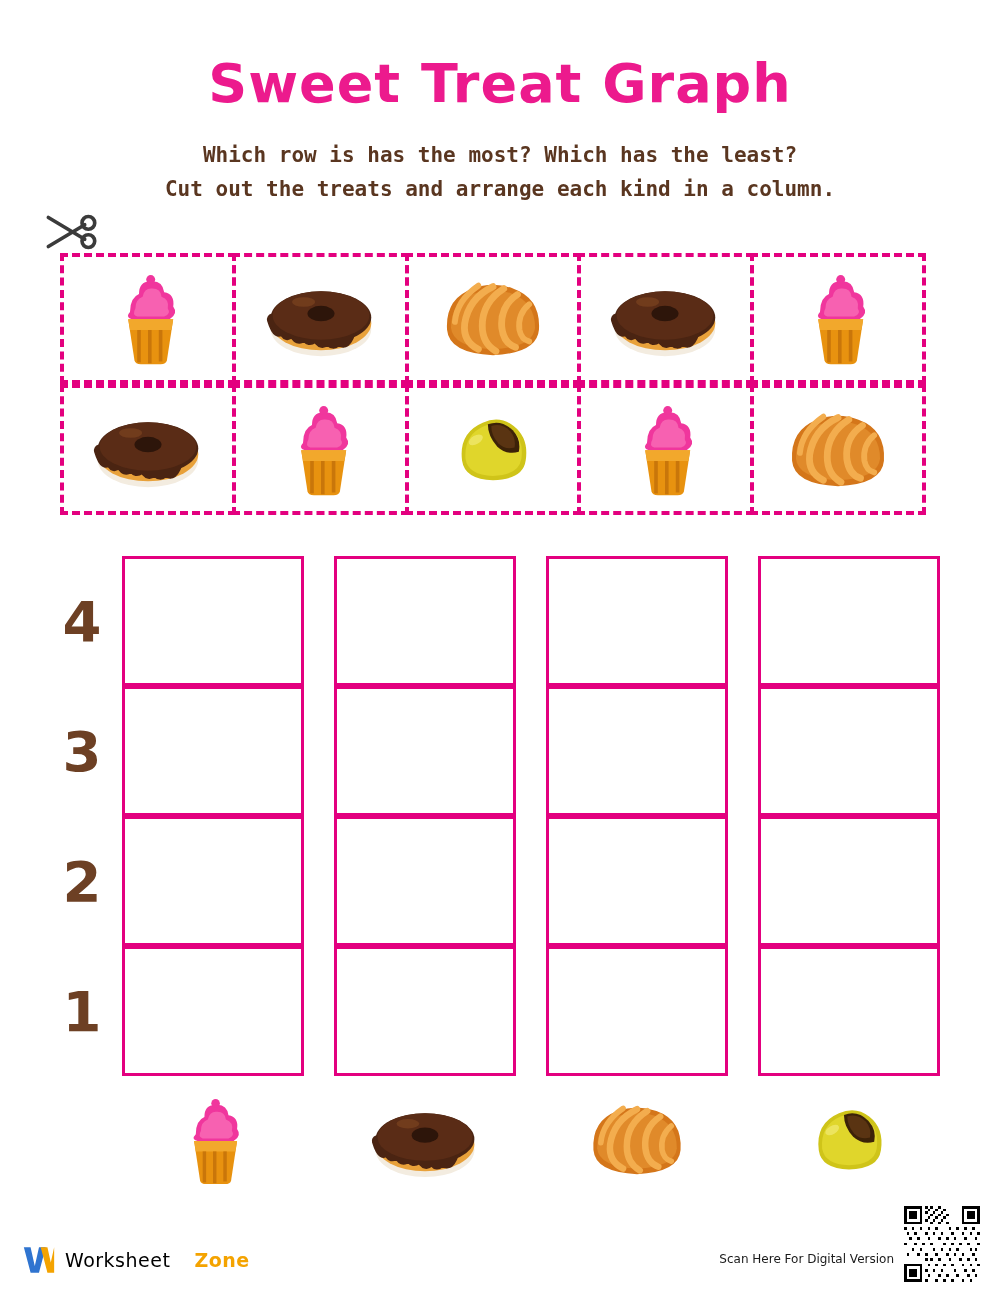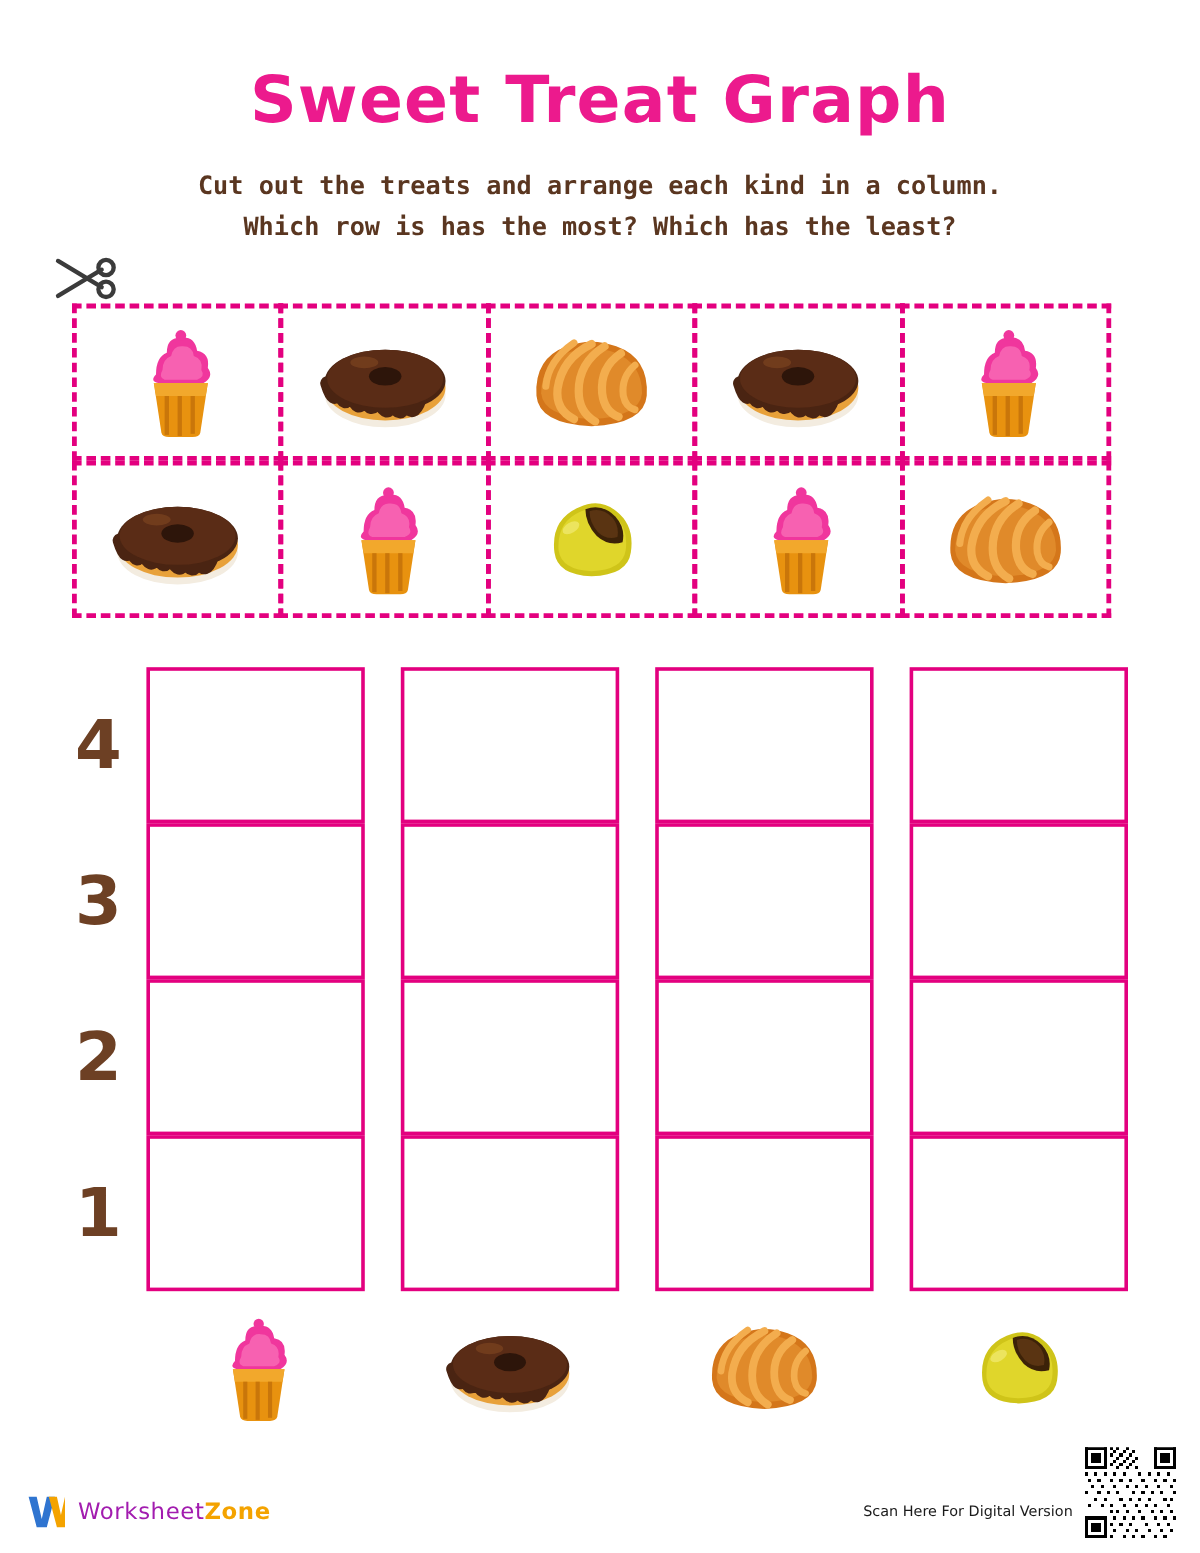--- a/index.html
+++ b/index.html
@@ -156,22 +156,22 @@
     display: flex;
     align-items: center;
     gap: 9px;
   }
   .logo-mark { width: 34px; height: 32px; }
   .logo-text {
     font-family: "DejaVu Sans", sans-serif;
     font-size: 19px;
     letter-spacing: 0.5px;
   }
-  .logo-worksheet { color: #a21caf; }
-  .logo-zone { color: #f4a300; font-weight: bold; }
+  .logo-worksheet { color: #000000; }
+  .logo-zone { color: #f4a300; font-weight: bold; margin-left: 24px; }
 
   .scan-text {
     position: absolute;
     right: 106px;
     bottom: 28px;
     font-family: "DejaVu Sans", sans-serif;
     font-size: 12px;
     color: #1a1a1a;
   }
   .qr {
@@ -241,22 +241,22 @@
       <path d="M22 4 L30 4 L34 22 L38 4 L38 34 L30 34 Z" fill="#f4a300"></path>
     </symbol>
   </defs>
 </svg>
 
 <div class="page">
 
   <div class="title">Sweet Treat Graph</div>
 
   <div class="subtitle">
+    <div>Which row is has the most? Which has the least?</div>
     <div>Cut out the treats and arrange each kind in a column.</div>
-    <div>Which row is has the most? Which has the least?</div>
   </div>
 
   <div class="scissors">
     <svg width="56" height="40" viewBox="0 0 60 44">
         <use href="#ic-scissors"></use>
       </svg>
   </div>
 
   <div class="cutgrid">
     <div class="cutrow r1">

